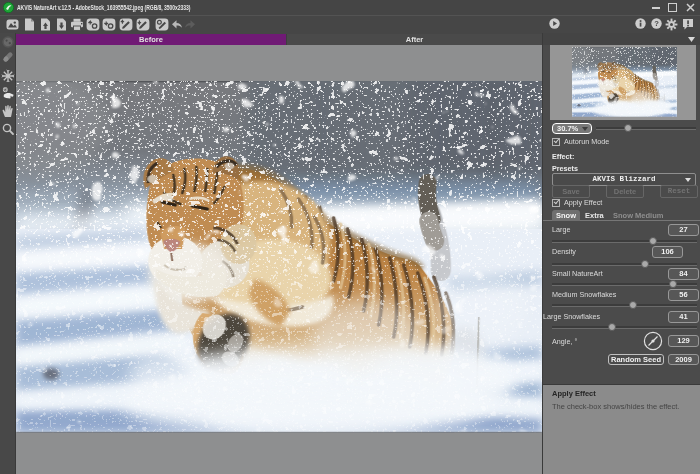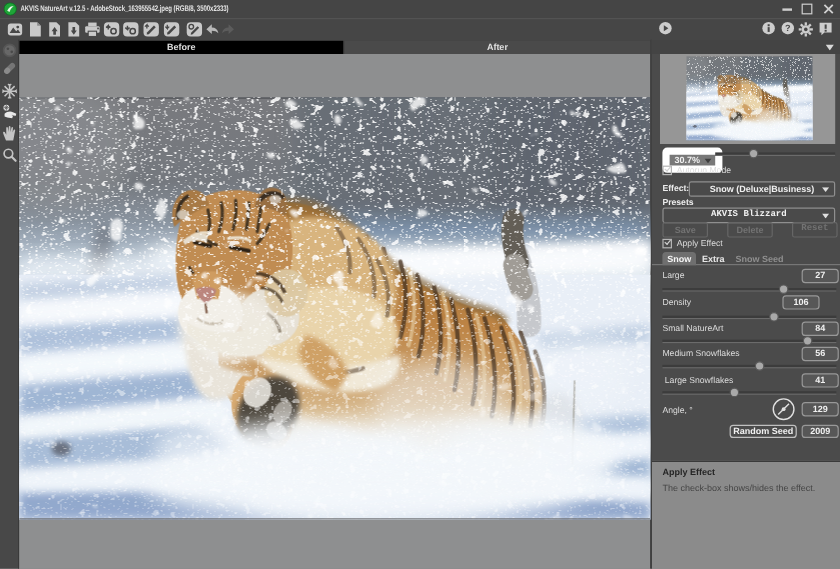--- a/index.html
+++ b/index.html
@@ -162,21 +162,21 @@
     </svg>
 
     <svg class="tbi" style="left:682px" width="12" height="12" viewBox="0 0 12 12">
       <path d="M1 1 H11 V9 H5 L2.5 11.4 V9 H1 Z" fill="#cdcdcd"></path>
       <rect x="5.2" y="2.4" width="1.7" height="3.6" fill="#474747"></rect>
       <rect x="5.2" y="6.8" width="1.7" height="1.6" fill="#474747"></rect>
     </svg>
   </div>
 
   <div id="tabbar">
-    <div class="tab" style="left:0;width:270px;background:#000000;">Before</div>
+    <div class="tab" style="left:0;width:270px;background:#701a75;">Before</div>
     <div class="tab" style="left:271px;width:255px;background:#4a4a4a;">After</div>
   </div>
 
   <div id="leftbar">
 
     <svg class="ltool" style="top:2px" width="14" height="14" viewBox="0 0 14 14">
       <circle cx="7" cy="7" r="5" fill="#686868"></circle>
       <circle cx="7" cy="7" r="5" fill="none" stroke="#565656" stroke-width="1.4"></circle>
       <circle cx="5.6" cy="5.6" r="1.1" fill="#4a4a4a"></circle>
       <circle cx="8.8" cy="8.2" r="1.1" fill="#4a4a4a"></circle>
@@ -226,58 +226,53 @@
           <path d="M0 0 H7 L3.5 5 Z" fill="#d8d8d8"></path>
         </svg>
     </div>
     <div id="navbox">
       <svg id="navthumb" viewBox="0 0 525 352" preserveAspectRatio="none">
           <use href="#tigerpic"></use>
           <rect width="525" height="115" fill="#687078" opacity="0.22"></rect>
         </svg>
     </div>
 
-    <div class="abs" style="left:9px;top:90px;width:38px;height:9px;background:#787878;border:6px solid #ffffff;border-radius:4px;">
+    <div class="abs" style="left:9px;top:90px;width:38px;height:9px;background:#787878;border:1px solid #ffffff;border-radius:4px;">
       <span style="position:absolute;left:4px;top:-1px;font-size:7.5px;font-weight:bold;color:#f2f2f2;line-height:11px;">30.7%</span>
       <svg class="abs" style="right:3px;top:3px" width="6" height="4" viewBox="0 0 6 4">
           <path d="M0 0 H6 L3 4 Z" fill="#3e3e3e"></path>
         </svg>
     </div>
     <div class="track" style="left:53px;top:94px;width:100px;">
       <div class="knob" style="left:28px;"></div>
     </div>
 
     <div class="chk" style="left:9px;top:105px;"></div>
     <div class="rlabel" style="left:21px;top:104px;">Autorun Mode</div>
 
     <div class="rlabelb" style="left:9px;top:119px;">Effect:</div>
-    <div class="dropdown" style="left:31px;top:118px;width:120px;">Snow (Deluxe|Business)
-      <svg class="arr abs" style="right:4px;top:4px" width="6" height="4" viewBox="0 0 6 4">
-          <path d="M0 0 H6 L3 4 Z" fill="#e0e0e0"></path>
-        </svg>
-    </div>
 
     <div class="rlabelb" style="left:9px;top:131px;">Presets</div>
     <div class="dropdown" style="left:9px;top:140px;width:142px;font-family:Liberation Mono, monospace;">AKVIS Blizzard
       <svg class="arr abs" style="right:4px;top:4px" width="6" height="4" viewBox="0 0 6 4">
           <path d="M0 0 H6 L3 4 Z" fill="#e0e0e0"></path>
         </svg>
     </div>
     <div class="gbtn" style="left:9px;top:152px;width:36px;">Save</div>
     <div class="gbtn" style="left:63px;top:152px;width:36px;">Delete</div>
     <div class="gbtn" style="left:117px;top:152px;width:36px;font-family:Liberation Mono, monospace;">Reset</div>
 
     <div class="chk" style="left:9px;top:166px;"></div>
     <div class="rlabel" style="left:21px;top:165px;">Apply Effect</div>
 
     <div class="abs" style="left:0px;top:187px;width:158px;border-top:1px solid #767676;"></div>
     <div class="abs" style="left:9px;top:177px;width:28px;height:11px;background:#6f6f6f;border-radius:3px 3px 0 0;
          font-size:7.5px;font-weight:bold;color:#f5f5f5;text-align:center;line-height:11px;">Snow</div>
     <div class="abs" style="left:42px;top:177px;font-size:7.5px;font-weight:bold;color:#e8e8e8;line-height:11px;">Extra</div>
-    <div class="abs" style="left:70px;top:177px;font-size:7.5px;font-weight:bold;color:#8f8f8f;line-height:11px;">Snow Seed</div>
+    <div class="abs" style="left:70px;top:177px;font-size:7.5px;font-weight:bold;color:#8f8f8f;line-height:11px;">Snow Medium</div>
 
     <div class="rlabel" style="left:9px;top:192px;">Large</div>
     <div class="valbox" style="left:125px;top:191px;">27</div>
     <div class="track" style="top:207px;">
         <div class="knob" style="left:97px;"></div>
       </div>
     <div class="rlabel" style="left:9px;top:214px;">Density</div>
     <div class="valbox" style="left:109px;top:213px;">106</div>
     <div class="track" style="top:230px;">
         <div class="knob" style="left:89px;"></div>
@@ -285,21 +280,21 @@
     <div class="rlabel" style="left:9px;top:236px;">Small NatureArt</div>
     <div class="valbox" style="left:125px;top:235px;">84</div>
     <div class="track" style="top:250px;">
         <div class="knob" style="left:117px;"></div>
       </div>
     <div class="rlabel" style="left:9px;top:257px;">Medium Snowflakes</div>
     <div class="valbox" style="left:125px;top:256px;">56</div>
     <div class="track" style="top:271px;">
         <div class="knob" style="left:77px;"></div>
       </div>
-    <div class="rlabel" style="left:11px;top:279px;">Large Snowflakes</div>
+    <div class="rlabel" style="left:0;top:279px;">Large Snowflakes</div>
     <div class="valbox" style="left:125px;top:278px;">41</div>
     <div class="track" style="top:293px;">
         <div class="knob" style="left:56px;"></div>
       </div>
 
     <div class="rlabel" style="left:9px;top:304px;">Angle, °</div>
     <svg class="abs" style="left:100px;top:298px" width="20" height="20" viewBox="0 0 20 20">
       <circle cx="10" cy="10" r="8.6" fill="none" stroke="#e0e0e0" stroke-width="1.2"></circle>
       <path d="M5.5 14.5 L14.5 5.5" stroke="#e0e0e0" stroke-width="1.2"></path>
       <circle cx="10" cy="10" r="1.6" fill="#e0e0e0"></circle>

